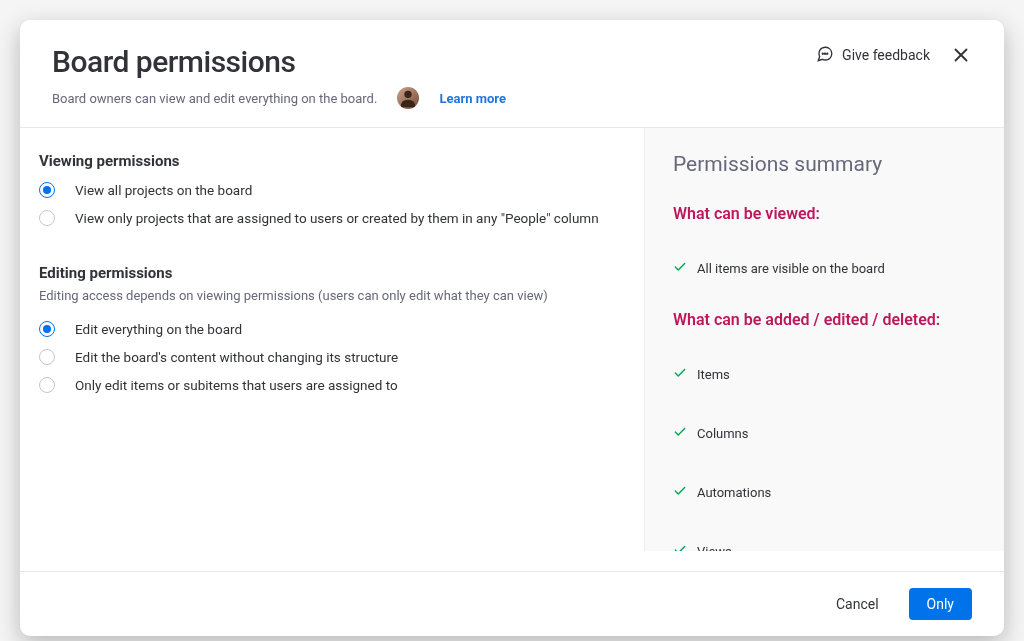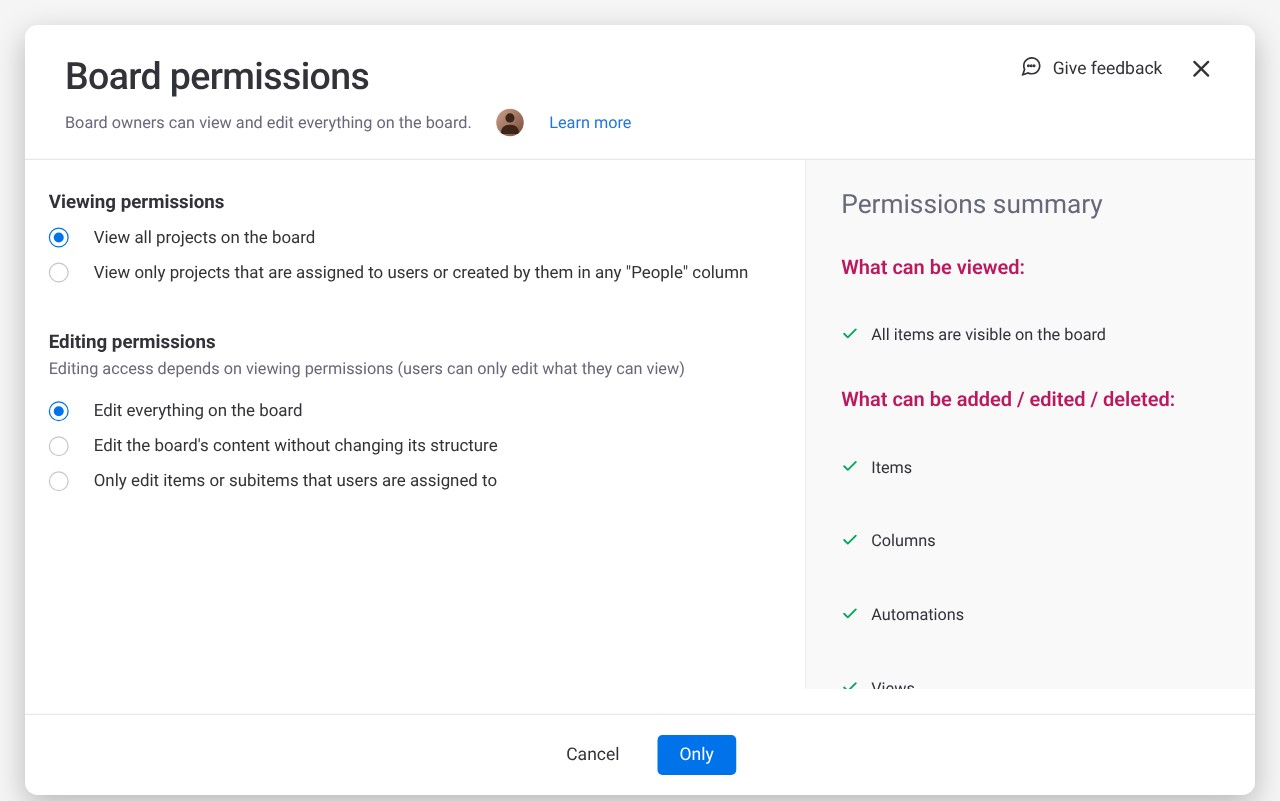--- a/index.html
+++ b/index.html
@@ -65,20 +65,21 @@
     }
     .avatar svg {
       width: 22px;
       height: 22px;
     }
     .learn-more {
       font-size: 13px;
       color: #1f76db;
       cursor: pointer;
       text-decoration: none;
+      font-weight: bold;
     }
     .header-right {
       display: flex;
       align-items: center;
       gap: 20px;
     }
     .feedback {
       display: flex;
       align-items: center;
       gap: 8px;
@@ -181,21 +182,21 @@
       color: #00a858;
       flex-shrink: 0;
     }
     .summary-text {
       font-size: 13px;
       color: #323338;
     }
     .modal-footer {
       padding: 16px 32px;
       display: flex;
-      justify-content: center;
+      justify-content: flex-end;
       gap: 12px;
       border-top: 1px solid #e8e8e8;
       margin-top: 20px;
     }
     .btn {
       padding: 8px 18px;
       border-radius: 4px;
       font-size: 14px;
       cursor: pointer;
       border: none;

